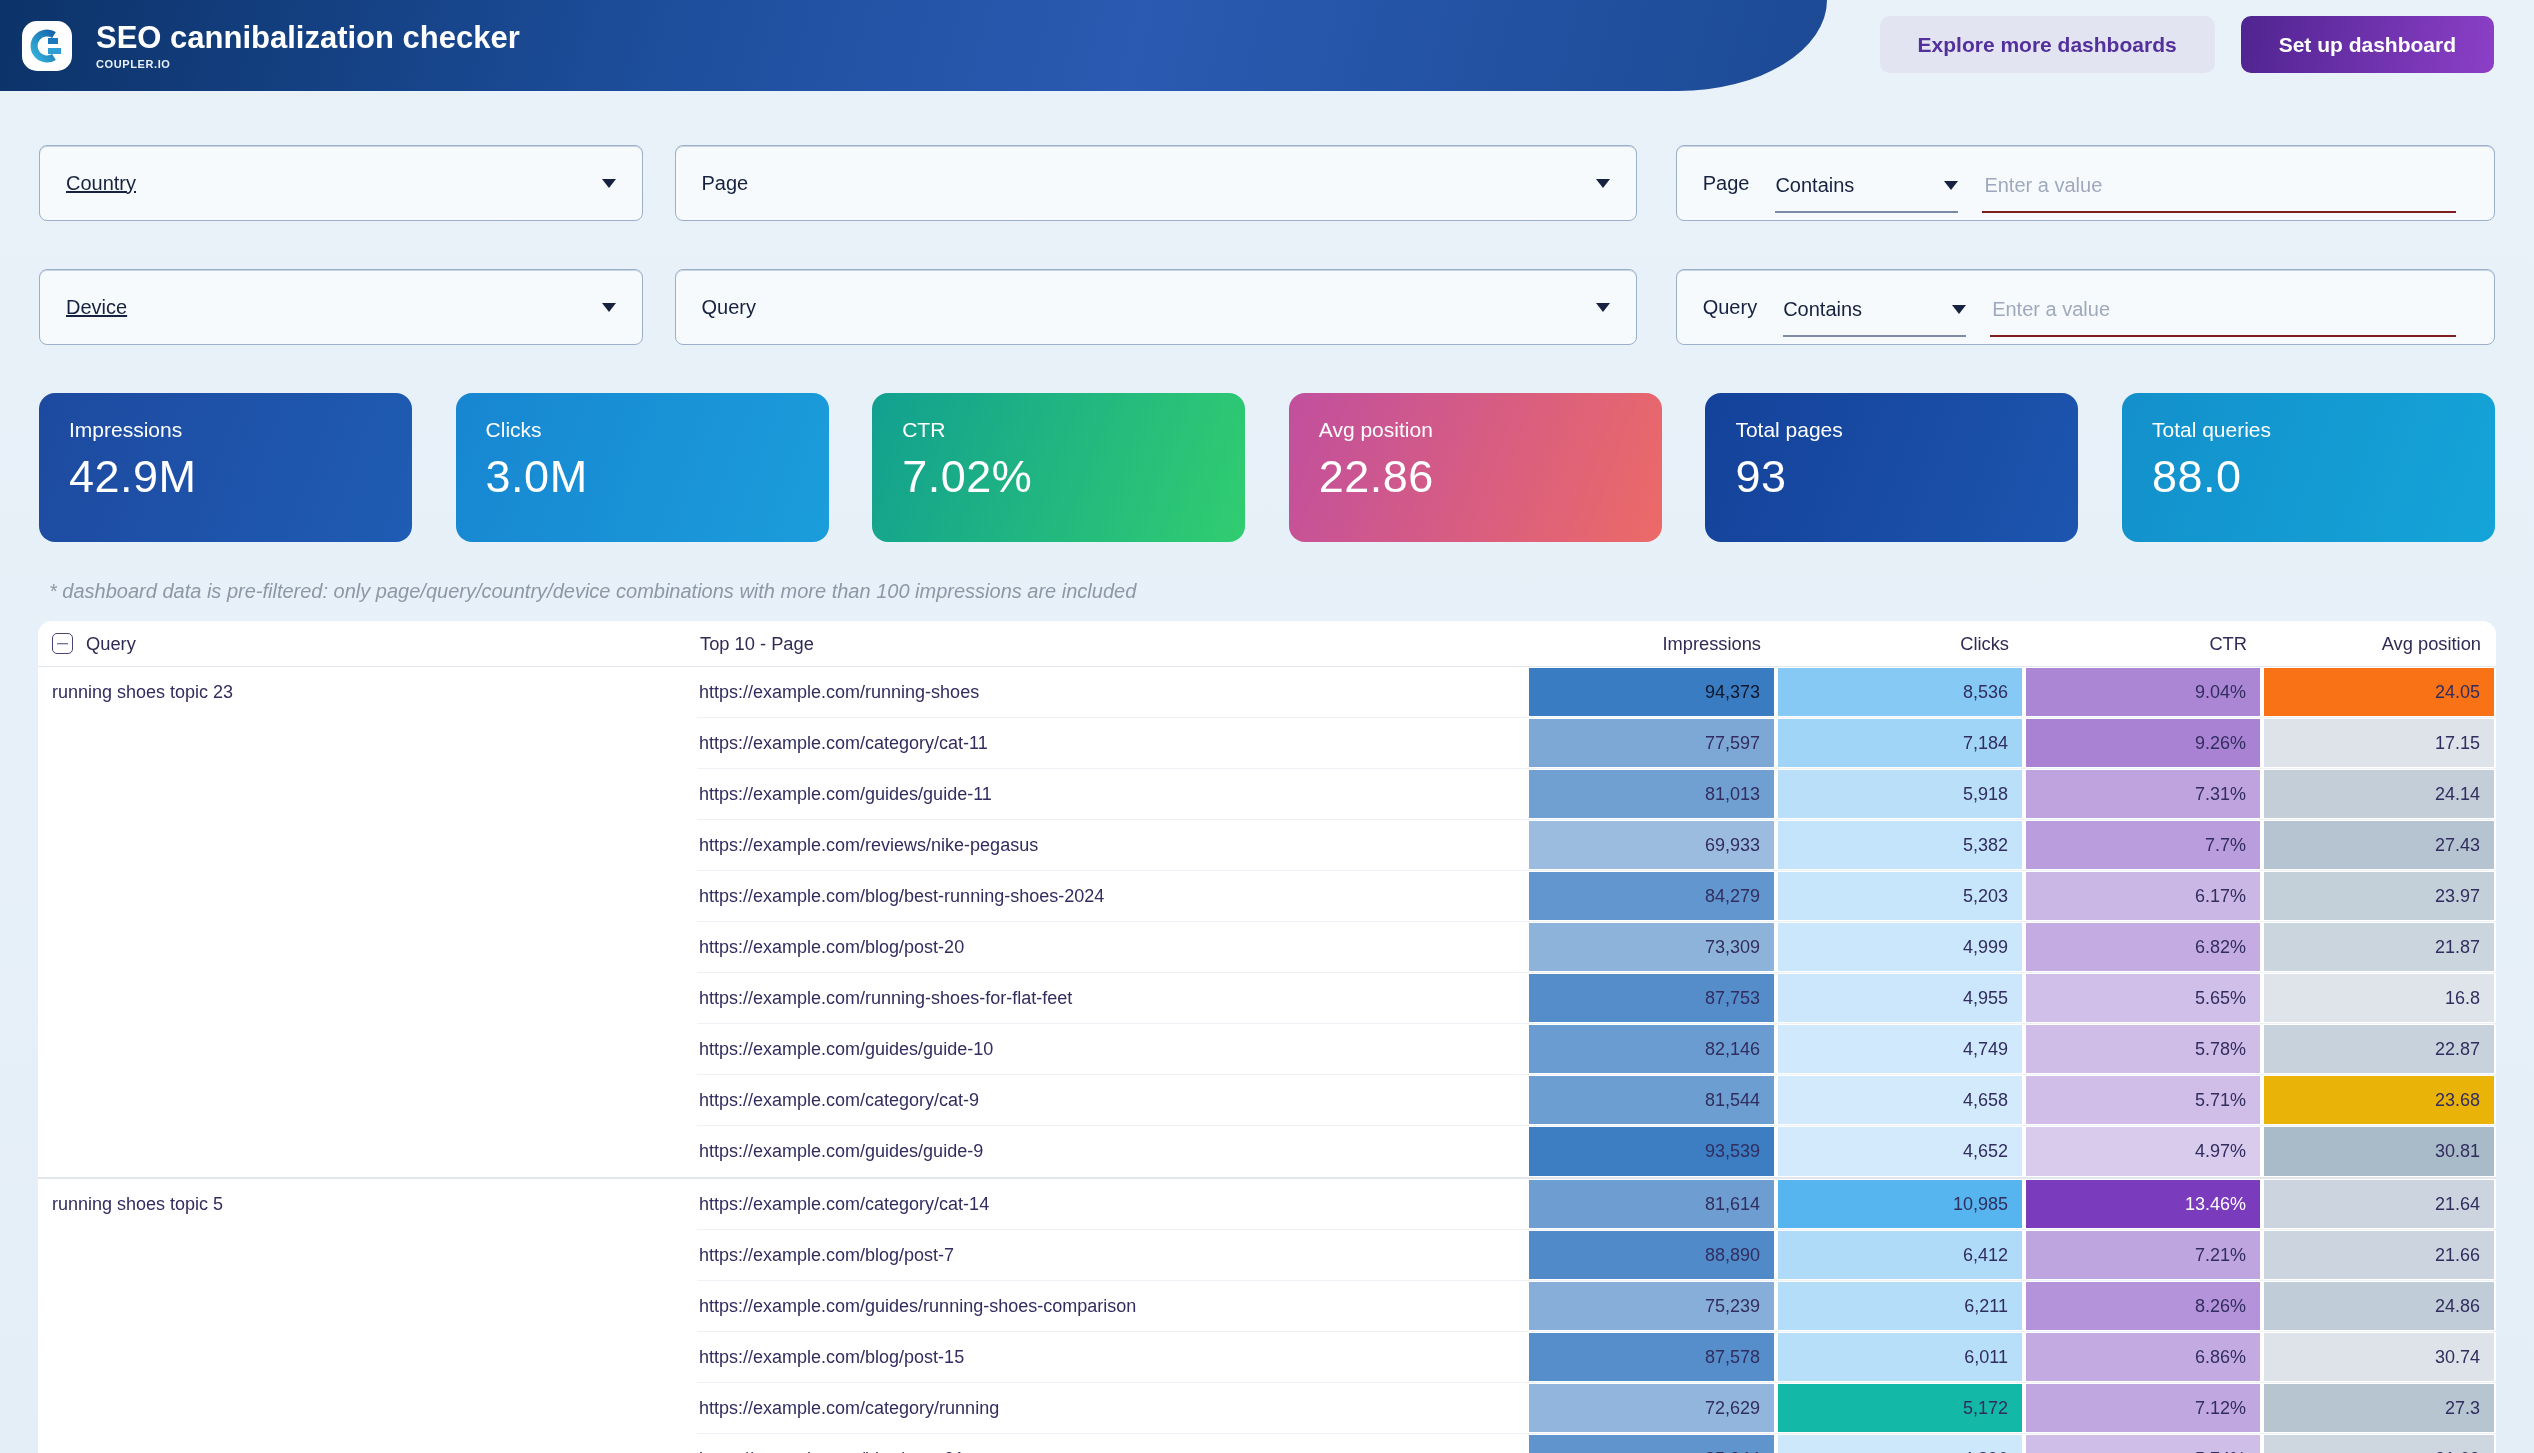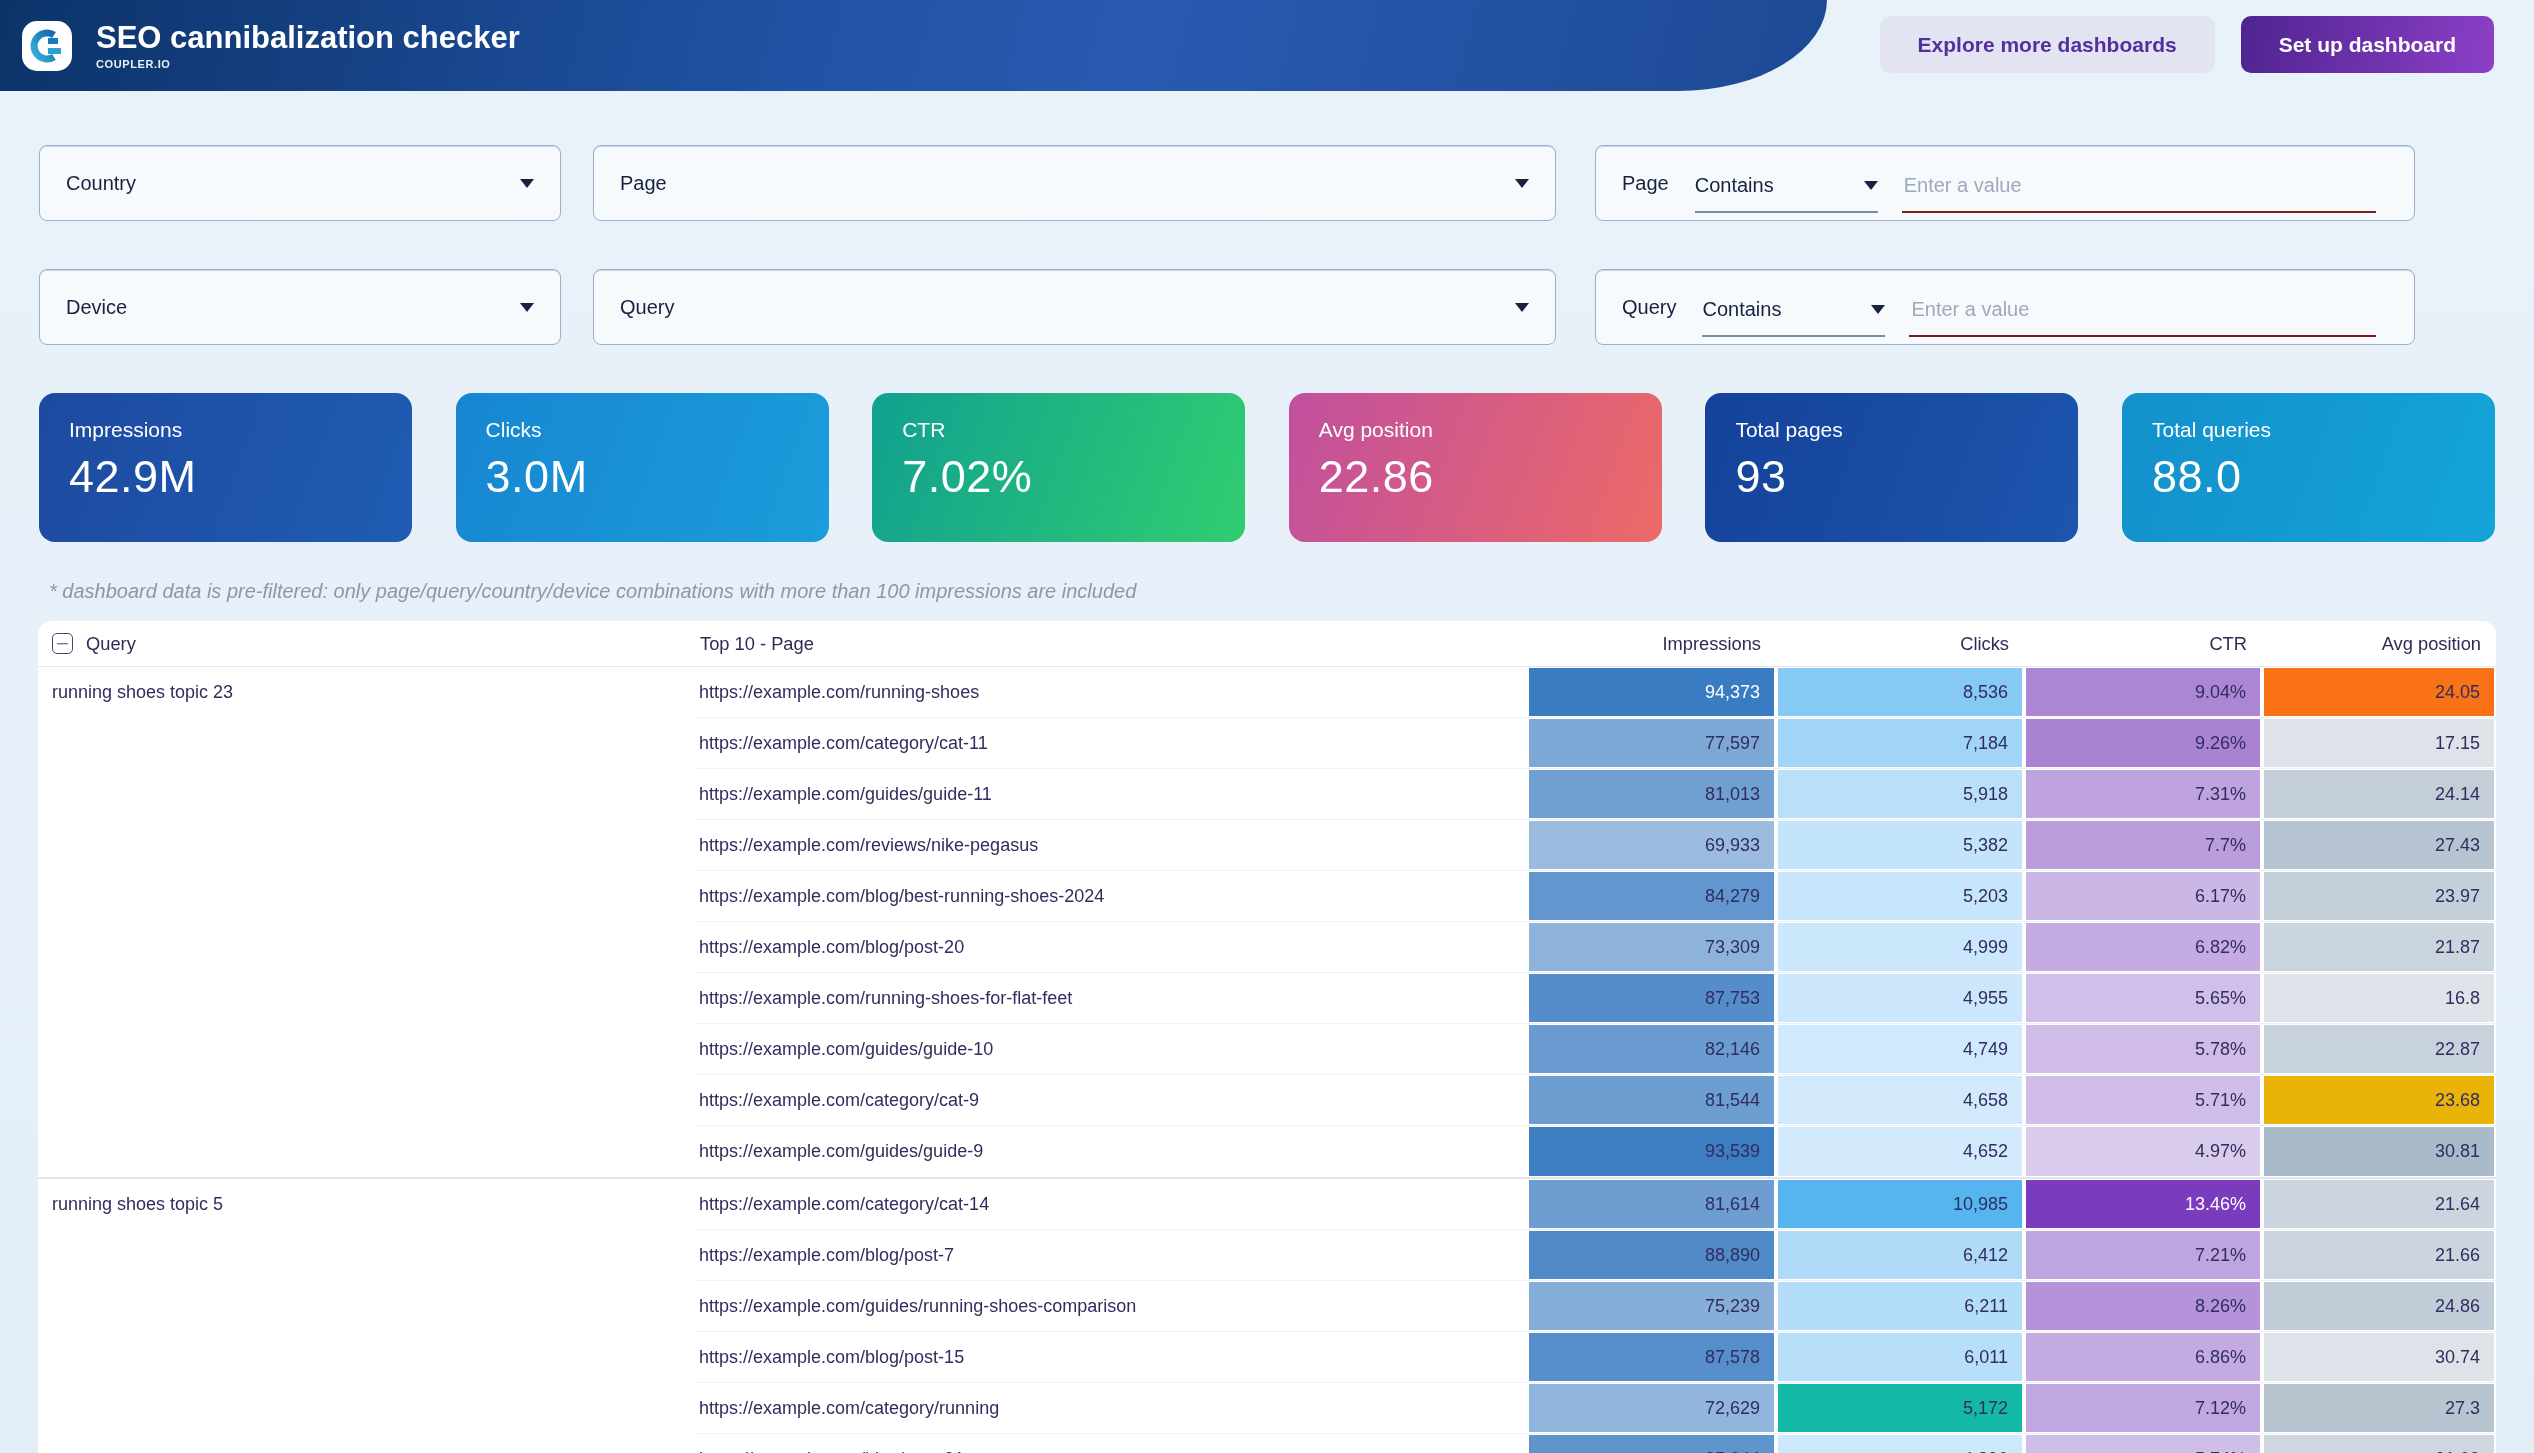--- a/index.html
+++ b/index.html
@@ -35,21 +35,21 @@
   .btn-setup { background: linear-gradient(100deg, #4f2490 0%, #8c3fc7 100%); color: #fff; }
 
   
   .filters { margin: 54px 39px 0; }
   .frow { display: flex; margin-bottom: 48px; }
   .fbox {
     height: 76px; background: #f7fafc; border: 1px solid #9db0cb; border-radius: 8px;
     display: flex; align-items: center; padding: 0 26px; font-size: 20px; color: #16223f;
     box-shadow: inset 0 1px 0 #c6d4e4;
   }
-  .w-first { width: 522px; }
+  .w-first { width: 604px; text-decoration: underline; }
   .w-second { width: 963px; margin-left: 32px; }
   .w-contains { width: 820px; margin-left: 39px; }
   .caret {
     width: 0; height: 0; border-left: 7px solid transparent; border-right: 7px solid transparent;
     border-top: 9px solid #16223f; margin-left: auto;
   }
   .fc-label { margin-right: 26px; white-space: nowrap; }
   .fc-op {
     width: 183px; display: flex; align-items: center; justify-content: space-between;
     border-bottom: 2px solid #7d8aa5; padding-bottom: 14px; transform: translateY(10px);
@@ -207,21 +207,21 @@
     <div class="th-num">Clicks</div>
     <div class="th-num">CTR</div>
     <div class="th-num">Avg position</div>
   </div>
   <div id="table-body">
       <div class="tgroup">
         <div class="qcell">running shoes topic 23</div>
         <div class="grows">
           <div class="trow">
             <div class="pcell">https://example.com/running-shoes</div>
-            <div class="mcell" style="background: rgb(58, 124, 194); color: #ffffff;">94,373</div>
+            <div class="mcell" style="background: rgb(58, 124, 194); color: #0f172a;">94,373</div>
             <div class="mcell" style="background: rgb(134, 201, 244); color: rgb(49, 45, 94);">8,536</div>
             <div class="mcell" style="background: rgb(171, 134, 213); color: rgb(49, 45, 94);">9.04%</div>
             <div class="mcell" style="background: #f97316; color: rgb(49, 45, 94);">24.05</div>
           </div>
           <div class="trow">
             <div class="pcell">https://example.com/category/cat-11</div>
             <div class="mcell" style="background: rgb(125, 168, 214); color: rgb(49, 45, 94);">77,597</div>
             <div class="mcell" style="background: rgb(160, 213, 247); color: rgb(49, 45, 94);">7,184</div>
             <div class="mcell" style="background: rgb(169, 130, 212); color: rgb(49, 45, 94);">9.26%</div>
             <div class="mcell" style="background: rgb(222, 227, 233); color: rgb(49, 45, 94);">17.15</div>

